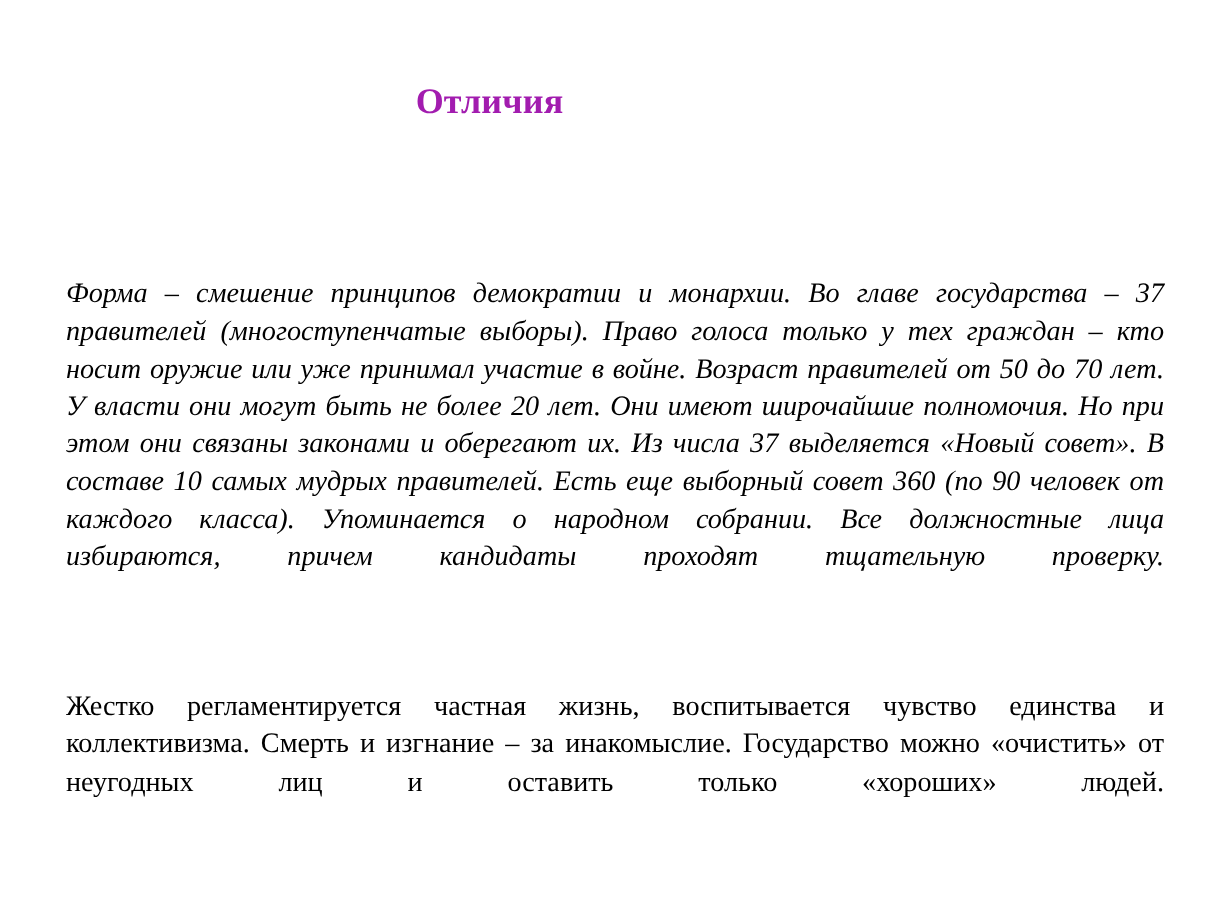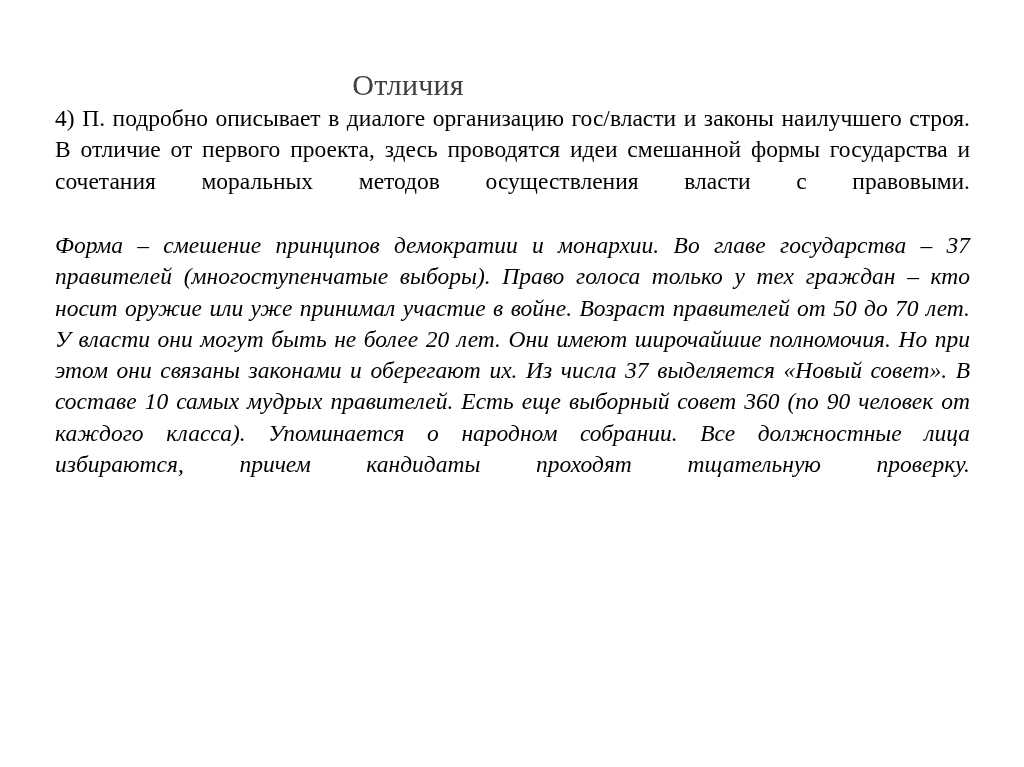--- a/index.html
+++ b/index.html
@@ -17,23 +17,23 @@
     color: #000000;
   }
   .slide-title {
     position: absolute;
     top: 48px;
     left: 0;
     width: 816px;
     text-align: center;
     font-size: 30px;
     line-height: 34px;
-    font-weight: normal;
+    font-weight: bold;
     letter-spacing: 0.2px;
-    color: #404040;
+    color: #a21caf;
   }
   .para {
     margin: 0;
     font-size: 23.5px;
     line-height: 31.3px;
     text-align: justify;
     text-justify: inter-word;
     -webkit-hyphens: none;
     hyphens: none;
     color: #000000;
@@ -49,18 +49,18 @@
     width: 100%;
   }
 </style>
 </head>
 <body>
 
 <div class="slide">
 
   <h1 class="slide-title">Отличия</h1>
 
-  <p id="para-1" class="para">4) П. подробно описывает в диалоге организацию гос/власти и законы наилучшего строя. В отличие от первого проекта, здесь проводятся идеи смешанной формы государства и сочетания моральных методов осуществления власти с правовыми.</p>
 
   <p id="para-2" class="para">Форма – смешение принципов демократии и монархии. Во главе государства – 37 правителей (многоступенчатые выборы). Право голоса только у тех граждан – кто носит оружие или уже принимал участие в войне. Возраст правителей от 50 до 70 лет. У власти они могут быть не более 20 лет. Они имеют широчайшие полномочия. Но при этом они связаны законами и оберегают их. Из числа 37 выделяется «Новый совет». В составе 10 самых мудрых правителей. Есть еще выборный совет 360 (по 90 человек от каждого класса). Упоминается о народном собрании. Все должностные лица избираются, причем кандидаты проходят тщательную проверку.</p>
 
+  <p id="para-3" class="para">Жестко регламентируется частная жизнь, воспитывается чувство единства и коллективизма. Смерть и изгнание – за инакомыслие. Государство можно «очистить» от неугодных лиц и оставить только «хороших» людей.</p>
 
 </div>
 
 </body></html>

